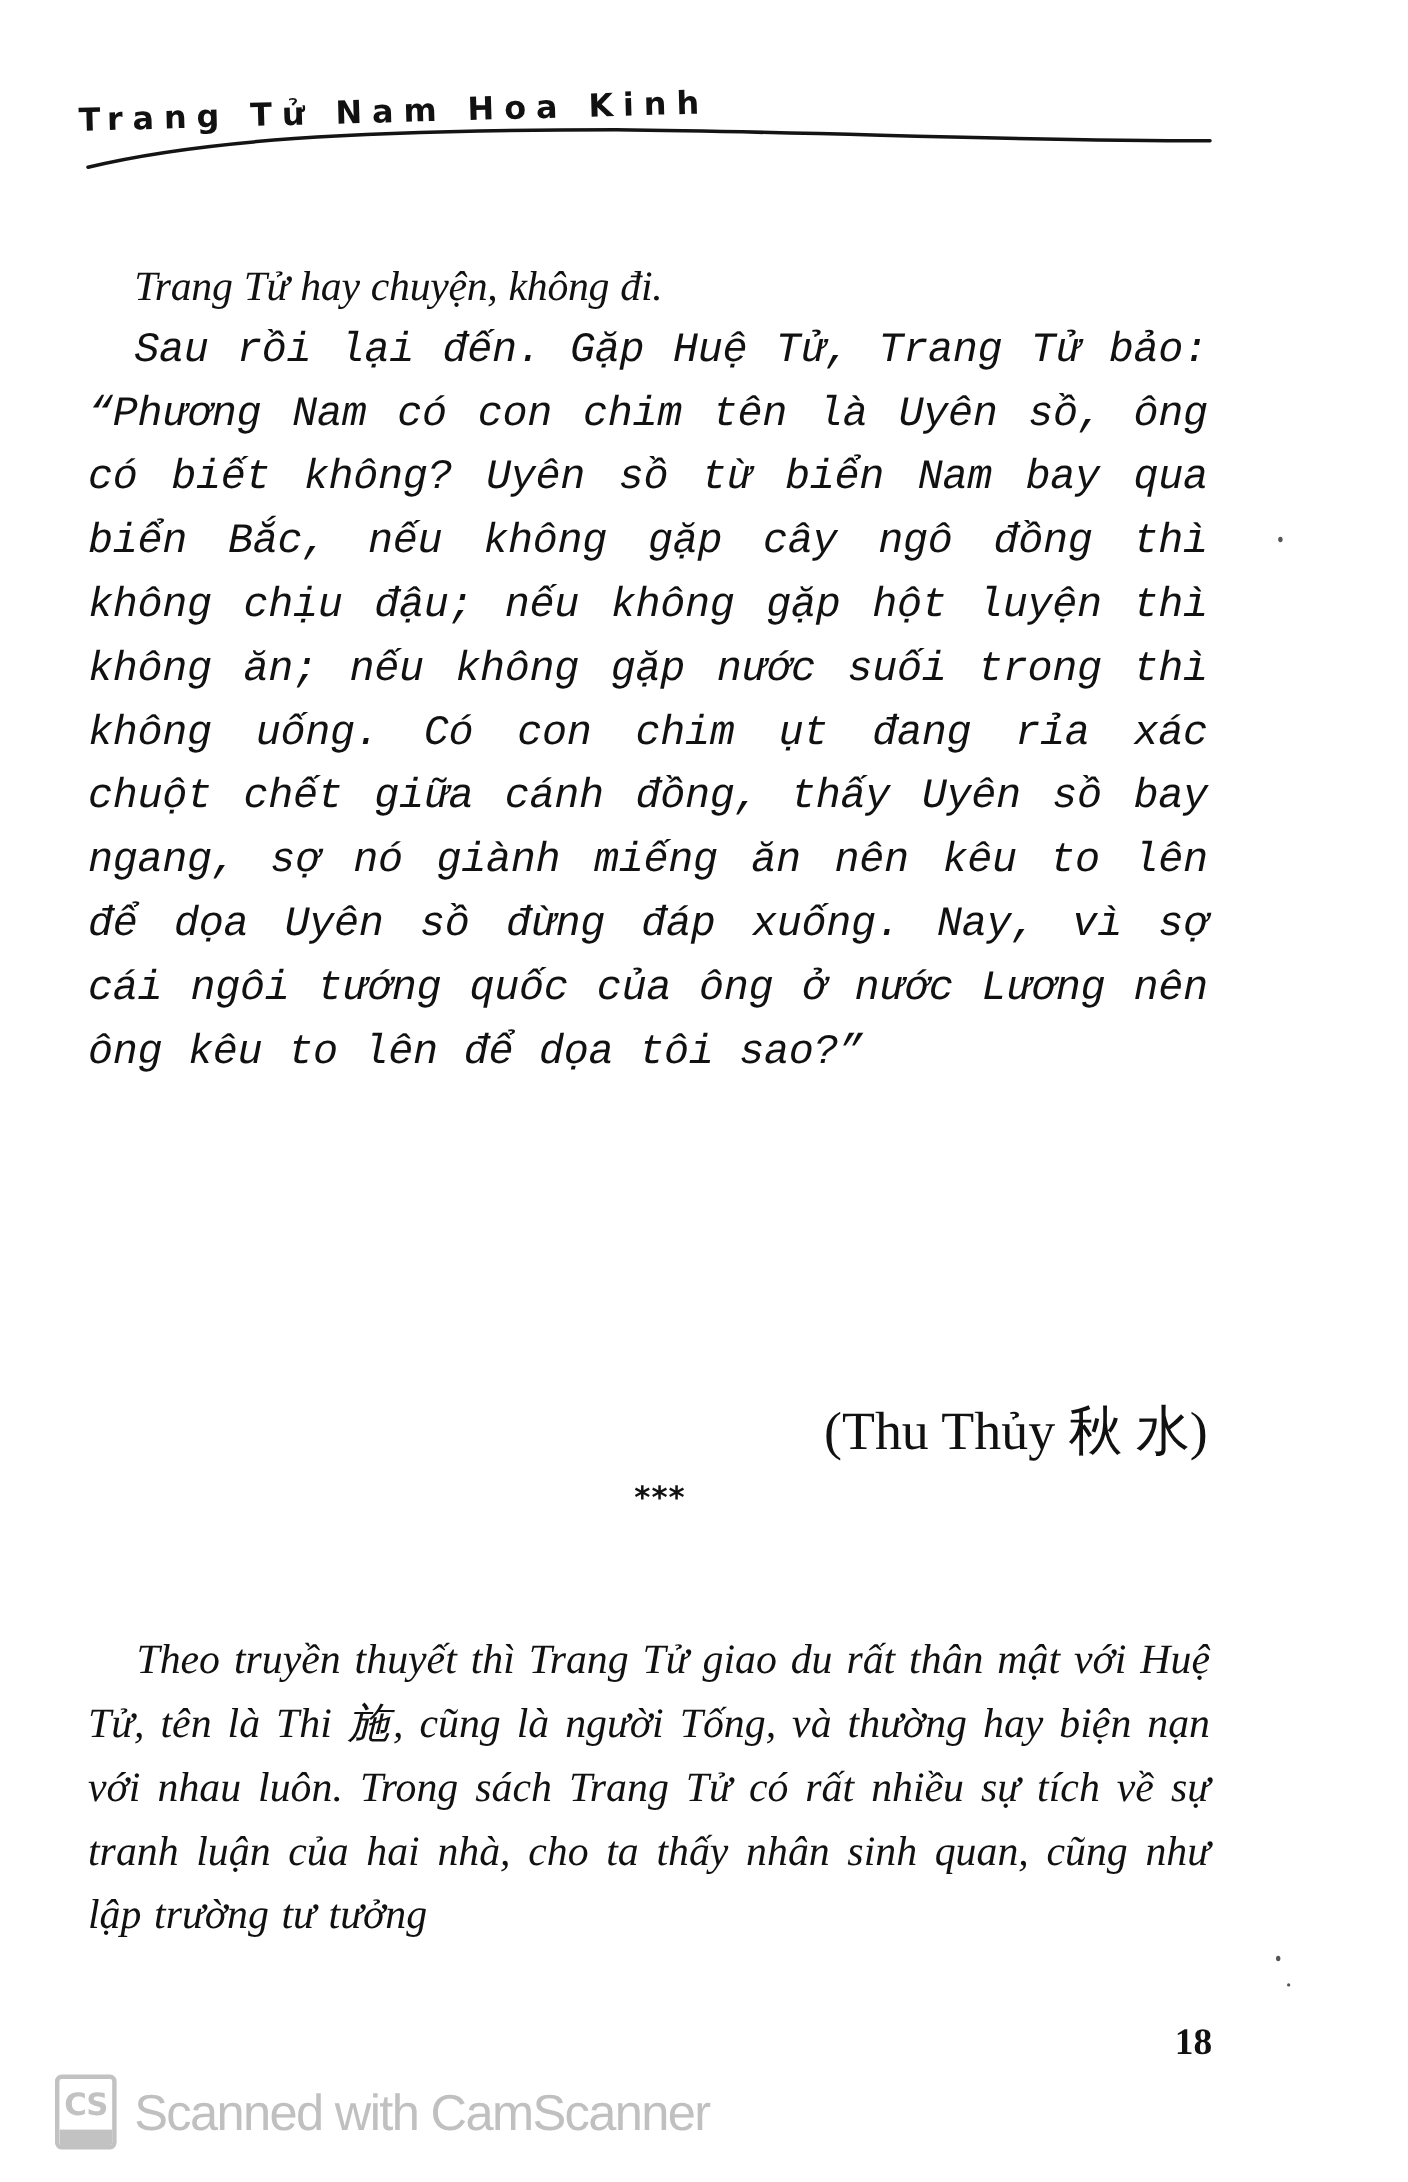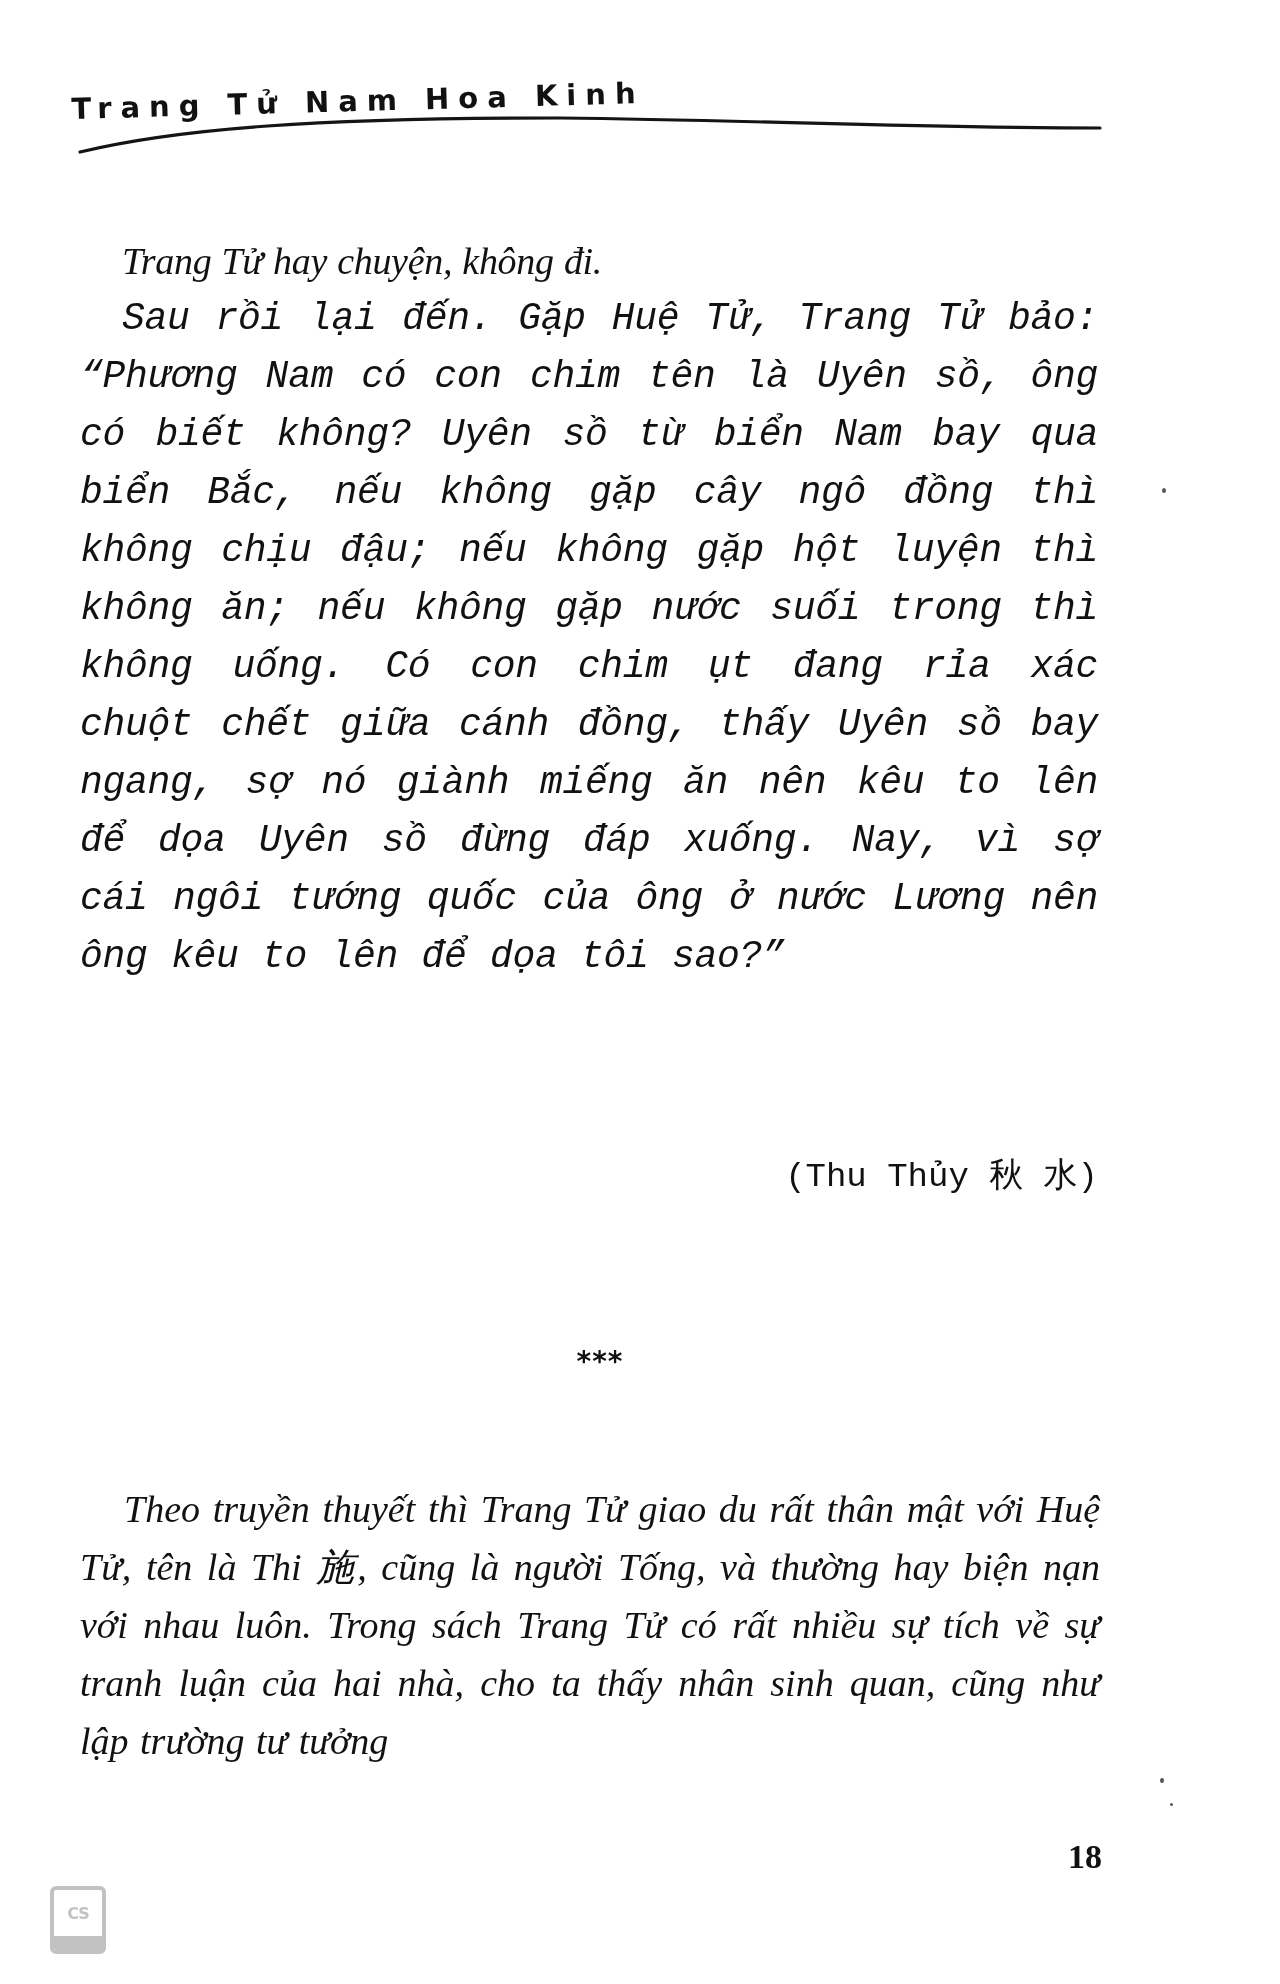--- a/index.html
+++ b/index.html
@@ -62,23 +62,23 @@
       font-size: 38px;
       word-spacing: 2px;
     }
     .para + .para {
       margin-top: 0;
       font-family: Liberation Mono, monospace;
     }
     .citation {
       position: absolute;
       right: 182px;
-      top: 1148px;
-      font-family: Liberation Mono, monospace;
-      font-size: 34px;
+      top: 1272px;
+      font-family: Liberation Serif, serif;
+      font-size: 49px;
       line-height: 58px;
       white-space: nowrap;
     }
     .separator {
       position: absolute;
       left: 560px;
       top: 1345px;
       width: 80px;
       text-align: center;
       font-family: "DejaVu Sans", "Liberation Sans", sans-serif;
@@ -129,21 +129,21 @@
       flex-direction: column;
       overflow: hidden;
     }
     .cs-logo .cs-top {
       flex: 1;
       display: flex;
       align-items: center;
       justify-content: center;
       font-family: "DejaVu Sans", "Liberation Sans", sans-serif;
       font-weight: bold;
-      font-size: 16px;
+      font-size: 28px;
       color: #c2c2c2;
       letter-spacing: -1px;
     }
     .cs-logo .cs-bottom {
       height: 14px;
       background: #c2c2c2;
     }
     .watermark-text {
       font-family: "Liberation Sans", "DejaVu Sans", sans-serif;
       font-size: 46px;
@@ -178,13 +178,14 @@
 <div class="speck" style="left:1160px;top:1778px;"></div>
 <div class="speck" style="left:1170px;top:1803px;width:3px;height:3px;"></div>
 
 <div class="page-number">18</div>
 
 <div class="watermark">
   <div class="cs-logo">
     <div class="cs-top">CS</div>
     <div class="cs-bottom"></div>
   </div>
+  <div class="watermark-text">Scanned with CamScanner</div>
 </div>
 
 </body></html>

